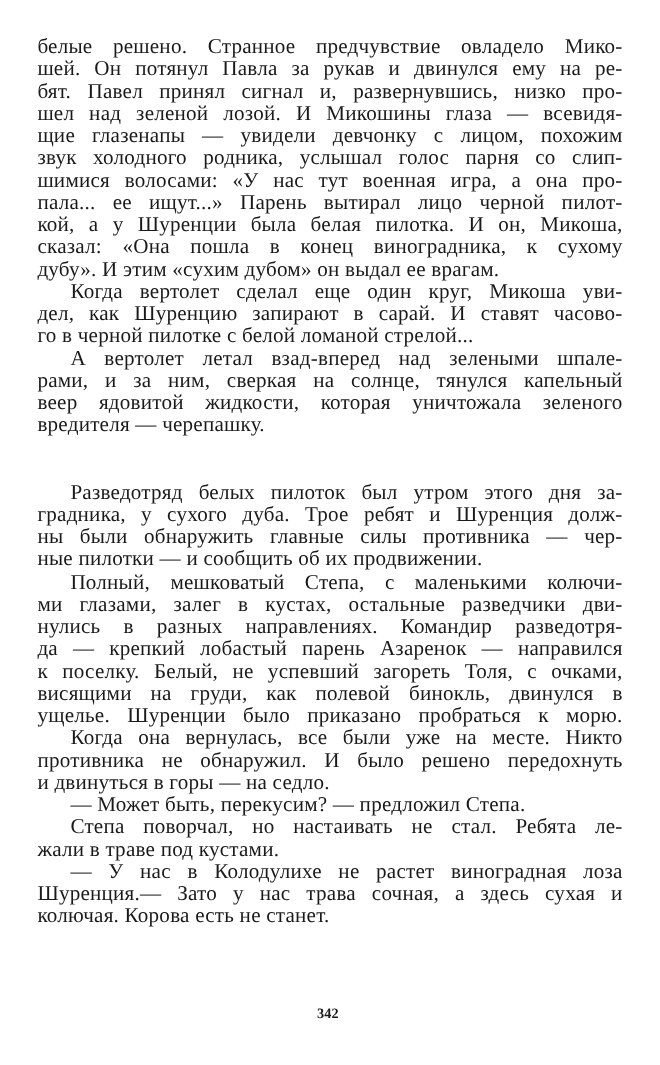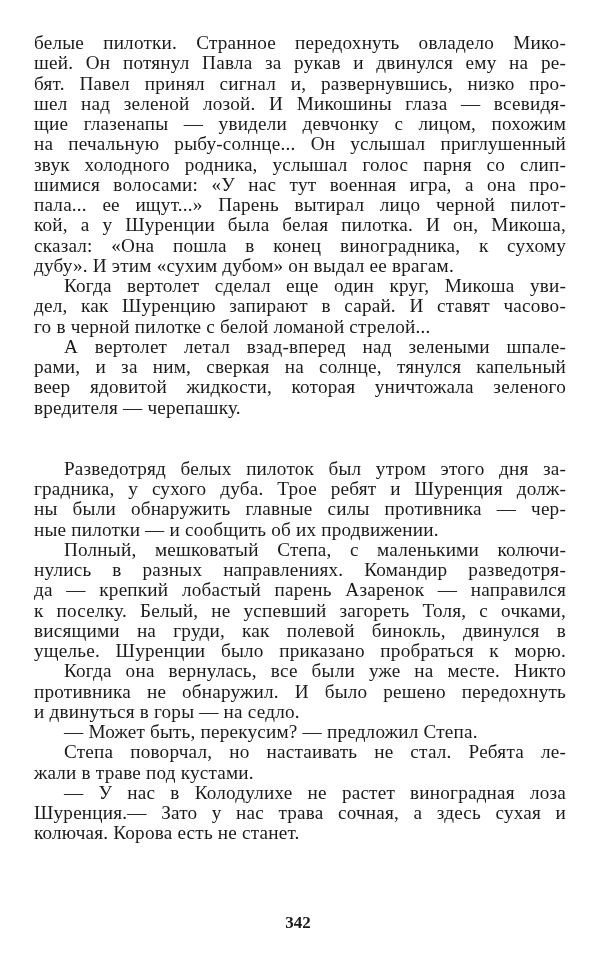--- a/index.html
+++ b/index.html
@@ -39,37 +39,36 @@
   }
   .section-gap {
     height: 41px;
   }
   .page-number {
     position: absolute;
     left: 0;
     width: 596px;
     top: 913px;
     text-align: center;
-    font-size: 17px;
+    font-size: 13px;
     font-weight: bold;
     font-family: "Liberation Serif", "DejaVu Serif", serif;
     color: #1a1a1a;
   }
 </style>
 </head>
 <body>
 
 <div class="page" id="page">
     <div class="section">
-      <span class="line">белые пилотки. Странное передохнуть овладело Мико-</span>
+      <span class="line">белые решено. Странное предчувствие овладело Мико-</span>
       <span class="line">шей. Он потянул Павла за рукав и двинулся ему на ре-</span>
       <span class="line">бят. Павел принял сигнал и, развернувшись, низко про-</span>
       <span class="line">шел над зеленой лозой. И Микошины глаза — всевидя-</span>
       <span class="line">щие глазенапы — увидели девчонку с лицом, похожим</span>
-      <span class="line">на печальную рыбу-солнце... Он услышал приглушенный</span>
       <span class="line">звук холодного родника, услышал голос парня со слип-</span>
       <span class="line">шимися волосами: «У нас тут военная игра, а она про-</span>
       <span class="line">пала... ее ищут...» Парень вытирал лицо черной пилот-</span>
       <span class="line">кой, а у Шуренции была белая пилотка. И он, Микоша,</span>
       <span class="line">сказал: «Она пошла в конец виноградника, к сухому</span>
       <span class="line last">дубу». И этим «сухим дубом» он выдал ее врагам.</span>
       <span class="line indent">Когда вертолет сделал еще один круг, Микоша уви-</span>
       <span class="line">дел, как Шуренцию запирают в сарай. И ставят часово-</span>
       <span class="line last">го в черной пилотке с белой ломаной стрелой...</span>
       <span class="line indent">А вертолет летал взад-вперед над зелеными шпале-</span>
@@ -77,20 +76,21 @@
       <span class="line">веер ядовитой жидкости, которая уничтожала зеленого</span>
       <span class="line last">вредителя — черепашку.</span>
     </div>
     <div class="section-gap"></div>
     <div class="section">
       <span class="line indent">Разведотряд белых пилоток был утром этого дня за-</span>
       <span class="line">градника, у сухого дуба. Трое ребят и Шуренция долж-</span>
       <span class="line">ны были обнаружить главные силы противника — чер-</span>
       <span class="line last">ные пилотки — и сообщить об их продвижении.</span>
       <span class="line indent">Полный, мешковатый Степа, с маленькими колючи-</span>
+      <span class="line">ми глазами, залег в кустах, остальные разведчики дви-</span>
       <span class="line">нулись в разных направлениях. Командир разведотря-</span>
       <span class="line">да — крепкий лобастый парень Азаренок — направился</span>
       <span class="line">к поселку. Белый, не успевший загореть Толя, с очками,</span>
       <span class="line">висящими на груди, как полевой бинокль, двинулся в</span>
       <span class="line">ущелье. Шуренции было приказано пробраться к морю.</span>
       <span class="line indent">Когда она вернулась, все были уже на месте. Никто</span>
       <span class="line">противника не обнаружил. И было решено передохнуть</span>
       <span class="line last">и двинуться в горы — на седло.</span>
       <span class="line indent last">— Может быть, перекусим? — предложил Степа.</span>
       <span class="line indent">Степа поворчал, но настаивать не стал. Ребята ле-</span>

